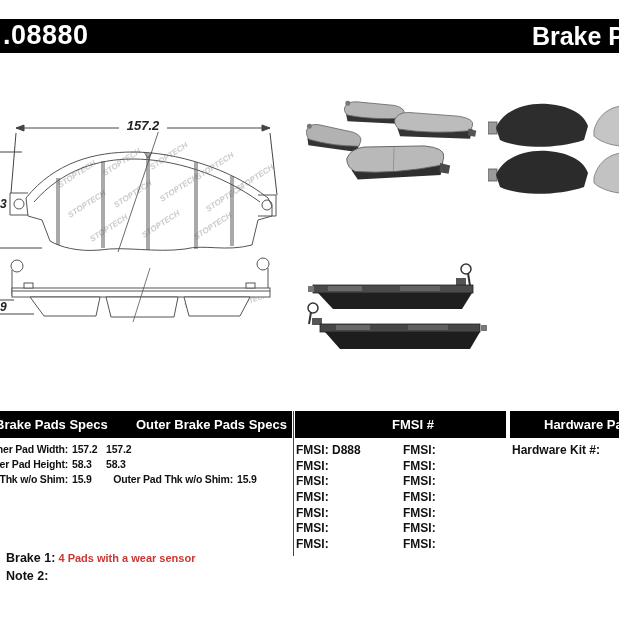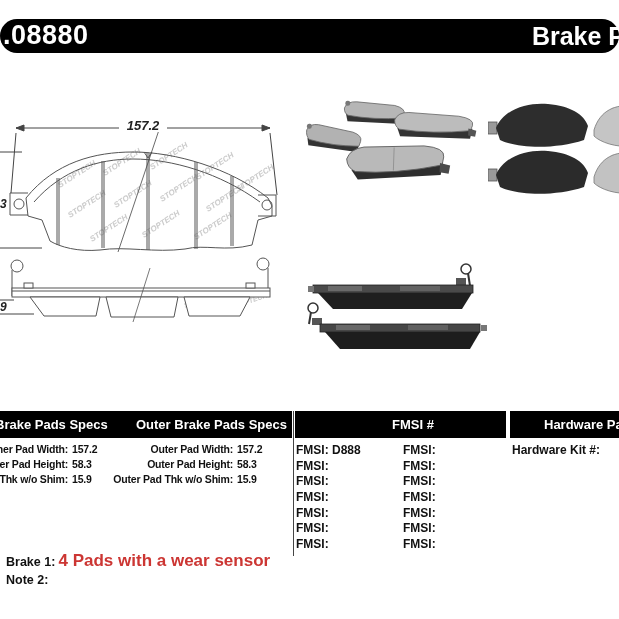--- a/index.html
+++ b/index.html
@@ -1,19 +1,19 @@
 <!DOCTYPE html>
 <html><head>
 <meta charset="utf-8">
 <style>
   html,body{margin:0;padding:0;background:#fff;}
   .page{position:relative;width:619px;height:619px;background:#ffffff;overflow:hidden;
         font-family:"Liberation Sans",sans-serif;color:#111;}
   
-  .topbar{position:absolute;left:0;top:19px;width:619px;height:34px;background:#000;border-radius:17px;}
+  .topbar{position:absolute;left:0;top:19px;width:619px;height:34px;background:#000;}
   .part-number{position:absolute;left:3px;top:1px;color:#fff;font-size:27px;font-weight:bold;letter-spacing:.5px;}
   .doc-title{position:absolute;right:-6px;top:3px;color:#fff;font-size:25px;font-weight:bold;white-space:nowrap;}
   
   .abs{position:absolute;}
   svg text.dim{font-family:"Liberation Sans",sans-serif;font-weight:bold;font-style:italic;fill:#222;}
   svg text.wm{font-family:"Liberation Sans",sans-serif;font-weight:bold;font-style:italic;fill:#cbcbcb;}
   
   .thead{position:absolute;top:411px;height:27px;background:#000;color:#fff;
          display:flex;align-items:center;font-size:13px;font-weight:bold;overflow:hidden;}
   .th-left{left:0;width:292px;}
@@ -33,21 +33,21 @@
   .fmsi{position:absolute;left:296px;top:443px;width:210px;font-size:12px;font-weight:bold;}
   .fmsi-row{display:flex;height:15.7px;}
   .f-lbl1{width:34px;white-space:nowrap;}
   .f-val1{width:71px;padding-left:2px;white-space:nowrap;}
   .f-lbl2{white-space:nowrap;}
   .f-val2{padding-left:4px;white-space:nowrap;}
   .related{position:absolute;left:512px;top:443px;font-size:12px;font-weight:bold;white-space:nowrap;}
   
   .note-row{position:absolute;left:6px;font-size:12.5px;font-weight:bold;white-space:nowrap;}
   .note-label{color:#111;display:inline-block;width:49px;}
-  .note-text{font-size:17px;}
+  .note-text{font-size:11px;}
 </style>
 </head>
 <body>
 
 <div class="page">
 
   <div class="topbar">
     <div class="part-number">.08880</div>
     <div class="doc-title">Brake P</div>
   </div>
@@ -197,27 +197,25 @@
   </div>
   <div class="thead th-related">
     <span>Hardware Par</span>
   </div>
   <div class="vdivider"></div>
 
   <div class="specs">
     <div class="spec-row">
       <span class="lbl-box in-lbl">ner Pad Width:</span>
       <span class="in-val">157.2</span>
-      <span class="lbl-box out-lbl">Outer Pad Width:</span>
       <span class="out-val">157.2</span>
     </div>
     <div class="spec-row">
       <span class="lbl-box in-lbl">er Pad Height:</span>
       <span class="in-val">58.3</span>
-      <span class="lbl-box out-lbl">Outer Pad Height:</span>
       <span class="out-val">58.3</span>
     </div>
     <div class="spec-row">
       <span class="lbl-box in-lbl">Thk w/o Shim:</span>
       <span class="in-val">15.9</span>
       <span class="lbl-box out-lbl">Outer Pad Thk w/o Shim:</span>
       <span class="out-val">15.9</span>
     </div>
   </div>
 

